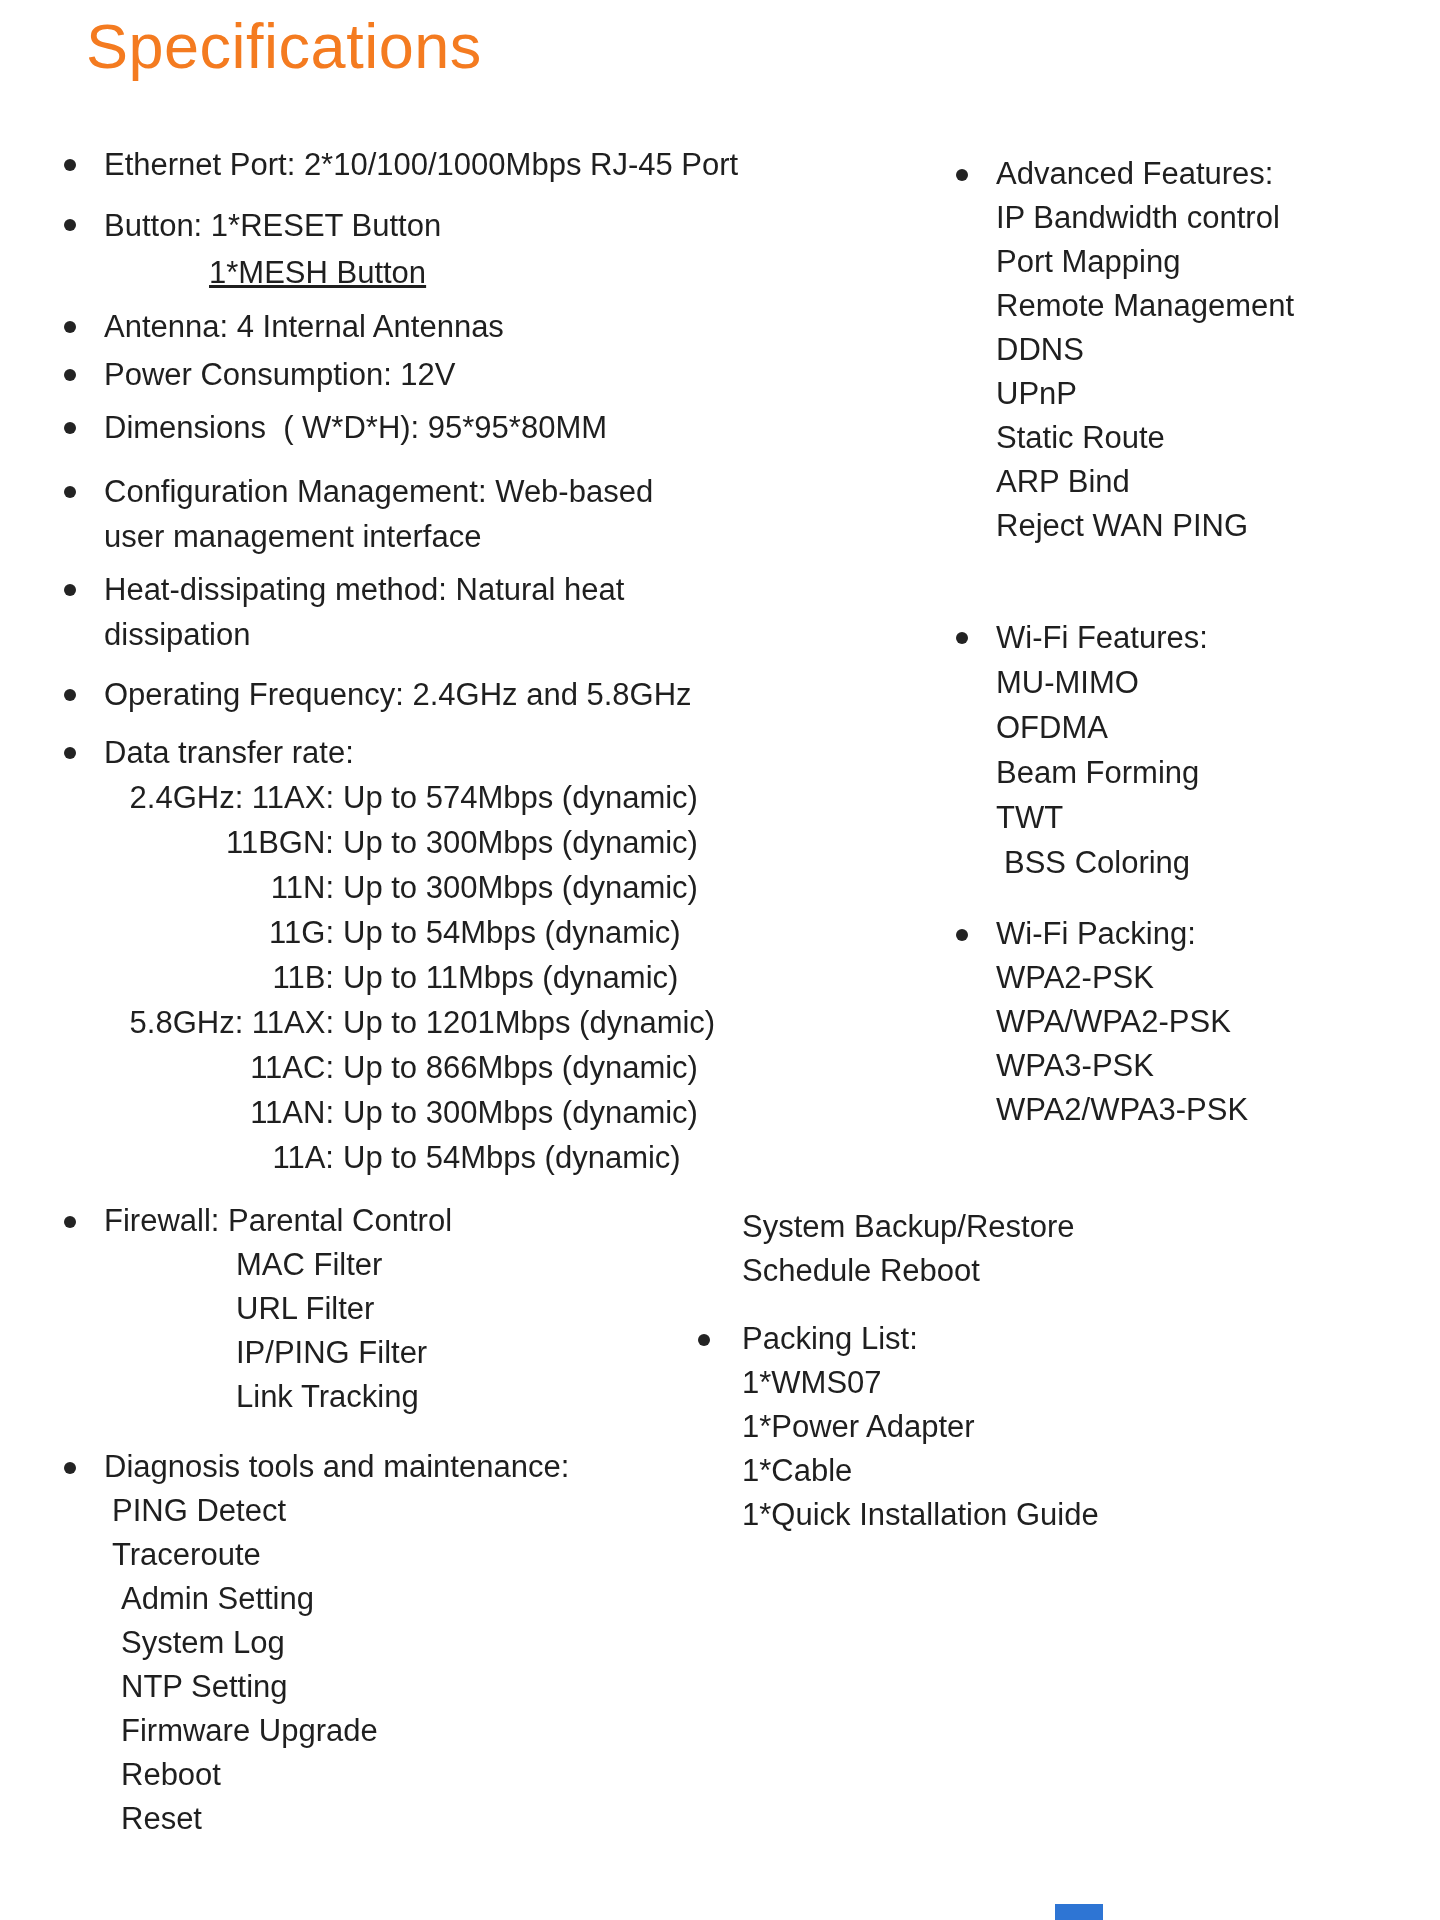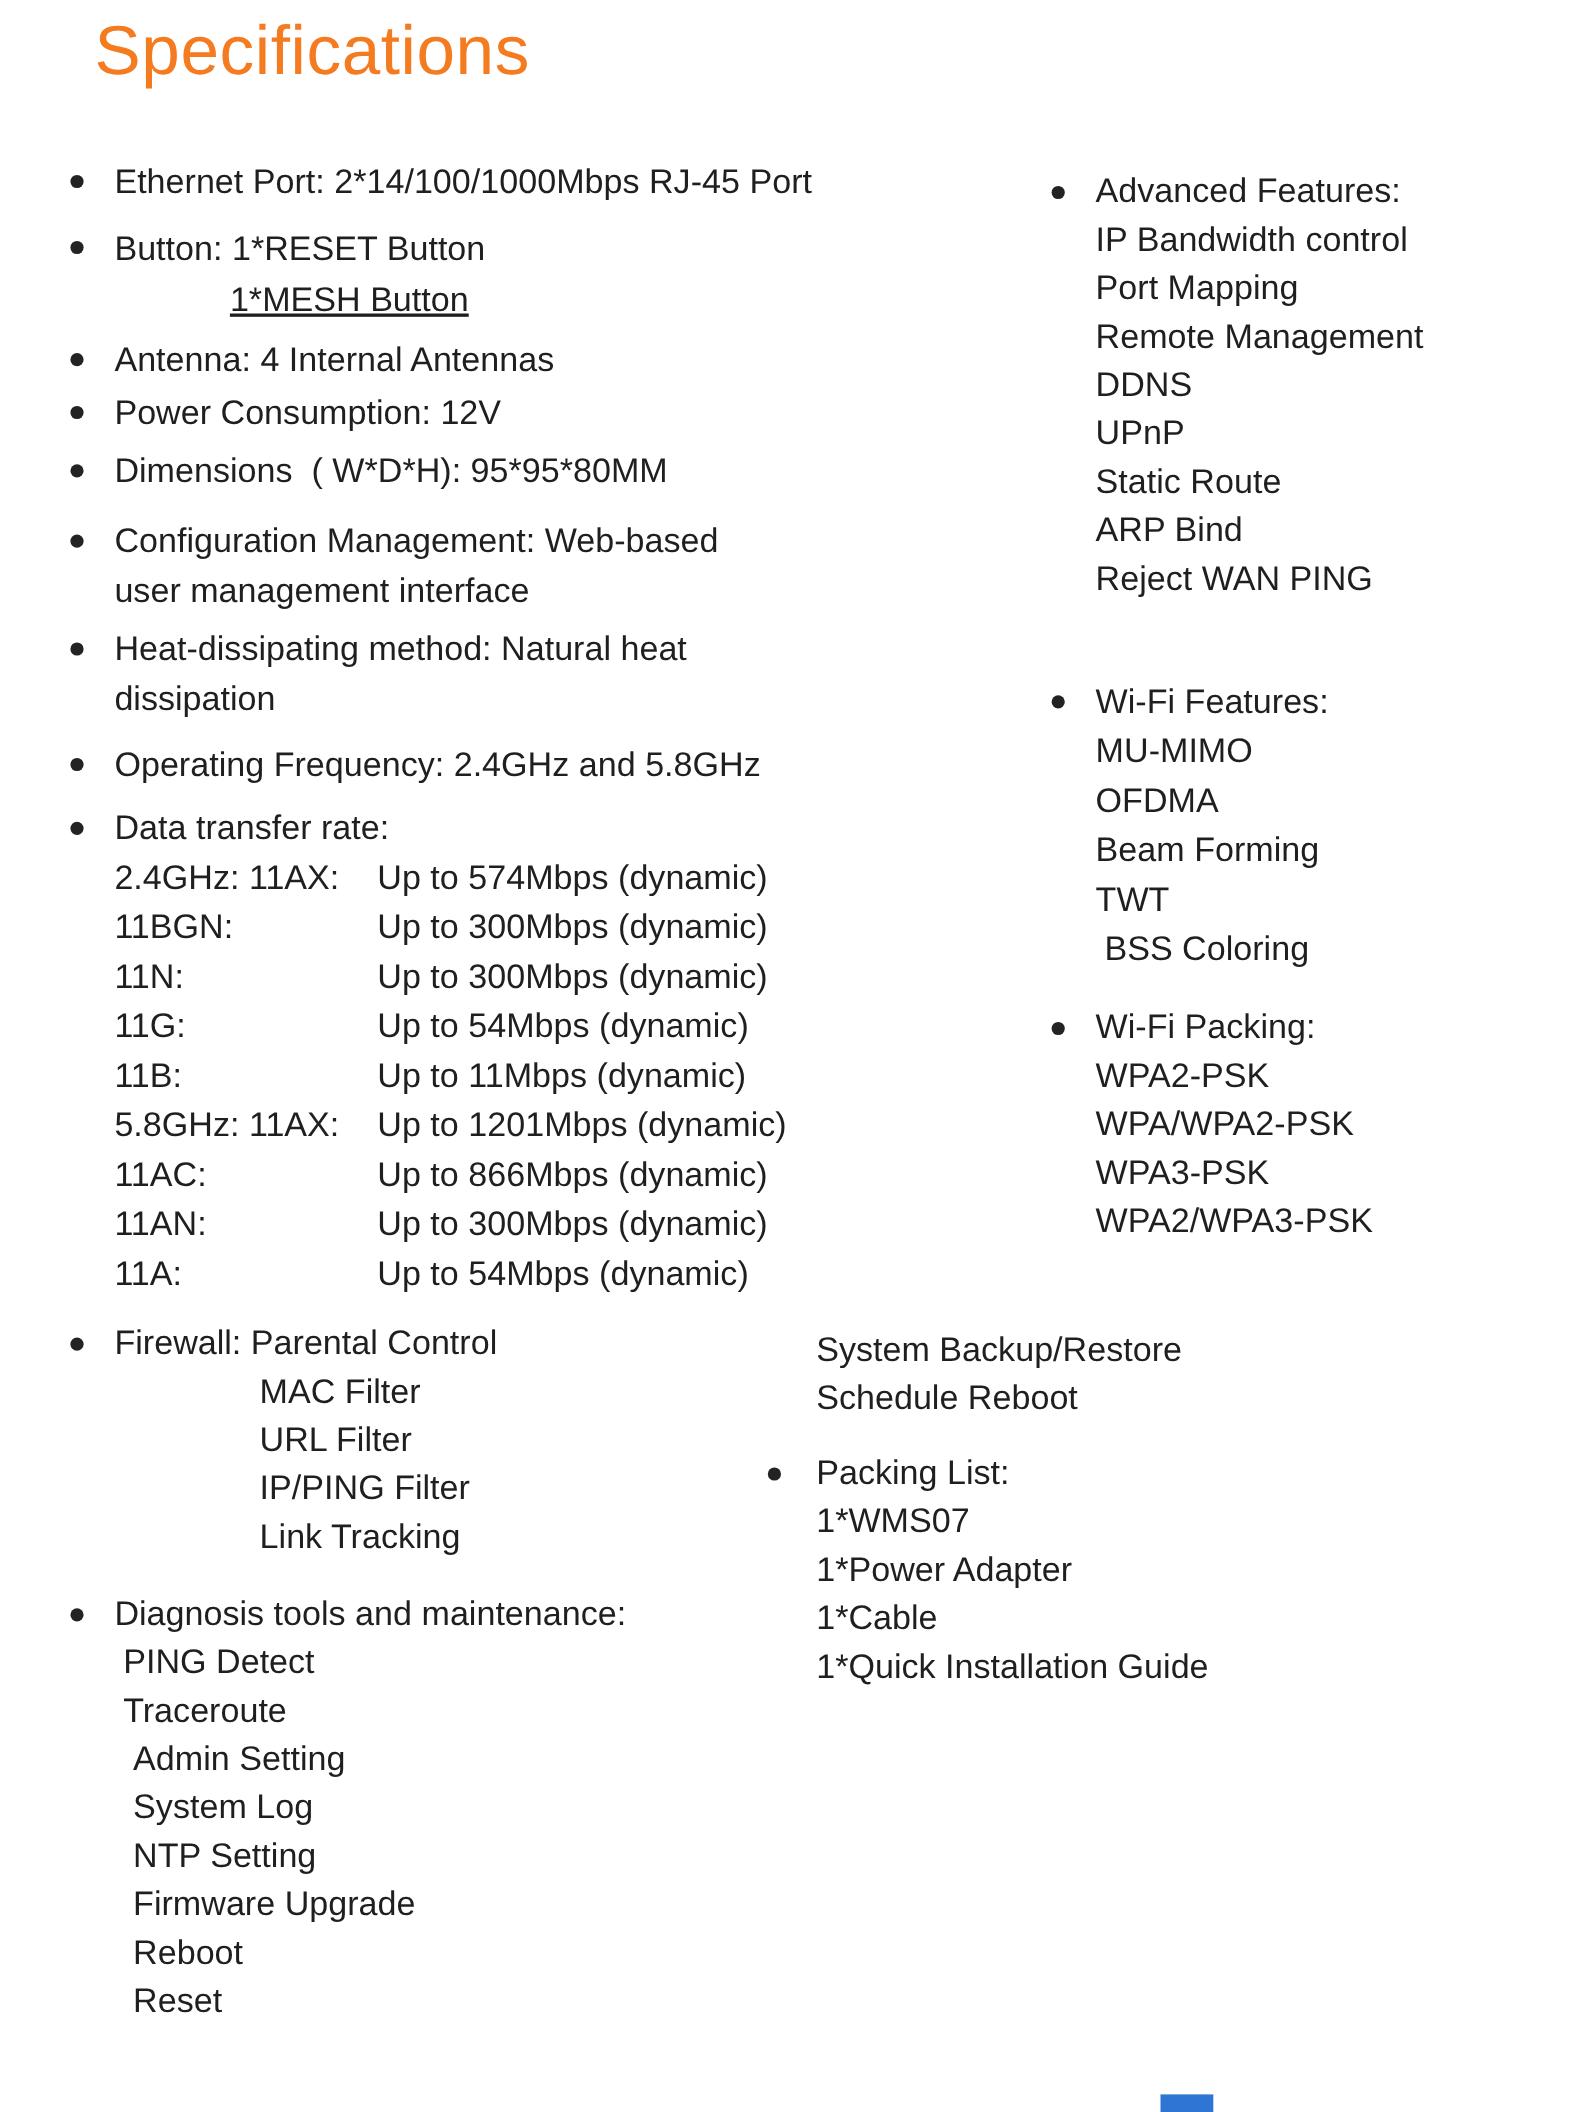--- a/index.html
+++ b/index.html
@@ -37,39 +37,39 @@
     white-space: pre; color: inherit;
   }
   .lh44 .line { line-height: 44px; }
   .lh47 .line { line-height: 47px; }
 
   .sub-btn  { padding-left: 105px; text-decoration: underline; }
   .sub-fw   { padding-left: 132px; }
   .ind-8    { padding-left: 8px; }
   .ind-17   { padding-left: 17px; }
 
-  .rate-label { display: inline-block; width: 230px; }
+  .rate-label { display: inline-block; width: 230px; text-align: right; }
   .rate-val   { margin-left: 9px; }
 
   .bottom-bar {
     position: absolute; left: 1055px; top: 1904px;
     width: 48px; height: 16px;
   }
 </style>
 </head>
 <body>
 
 <div class="page" style="color: rgb(31, 31, 31);">
 
   <h1 class="title" style="color: rgb(244, 123, 32);">Specifications</h1>
 
   <div class="item left" style="top:142px">
     <span class="bullet"></span>
     <div class="lines">
-      <div class="line">Ethernet Port: 2*14/100/1000Mbps RJ-45 Port</div>
+      <div class="line">Ethernet Port: 2*10/100/1000Mbps RJ-45 Port</div>
     </div>
   </div>
 
   <div class="item left lh47" style="top:202px">
     <span class="bullet"></span>
     <div class="lines">
       <div class="line">Button: 1*RESET Button</div>
       <div class="line sub-btn">1*MESH Button</div>
     </div>
   </div>

